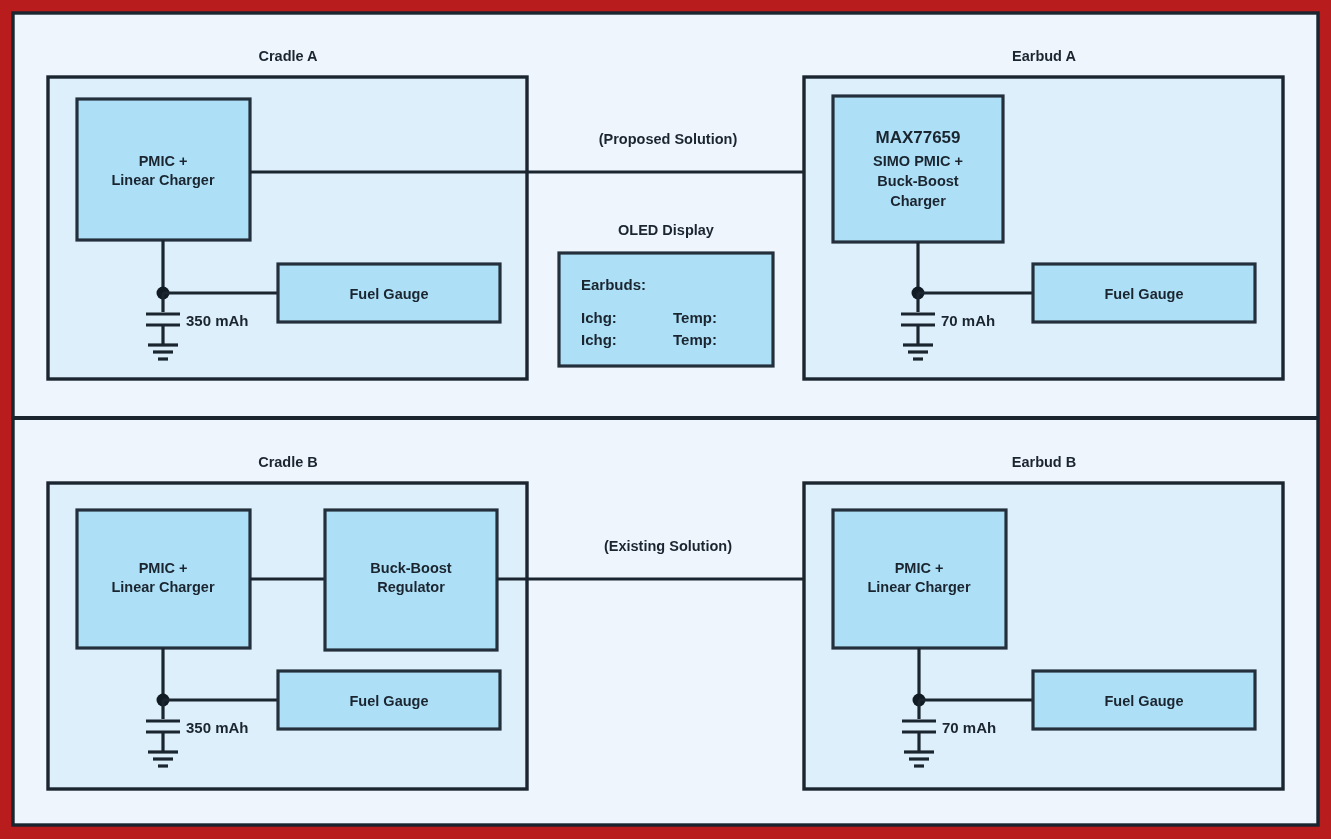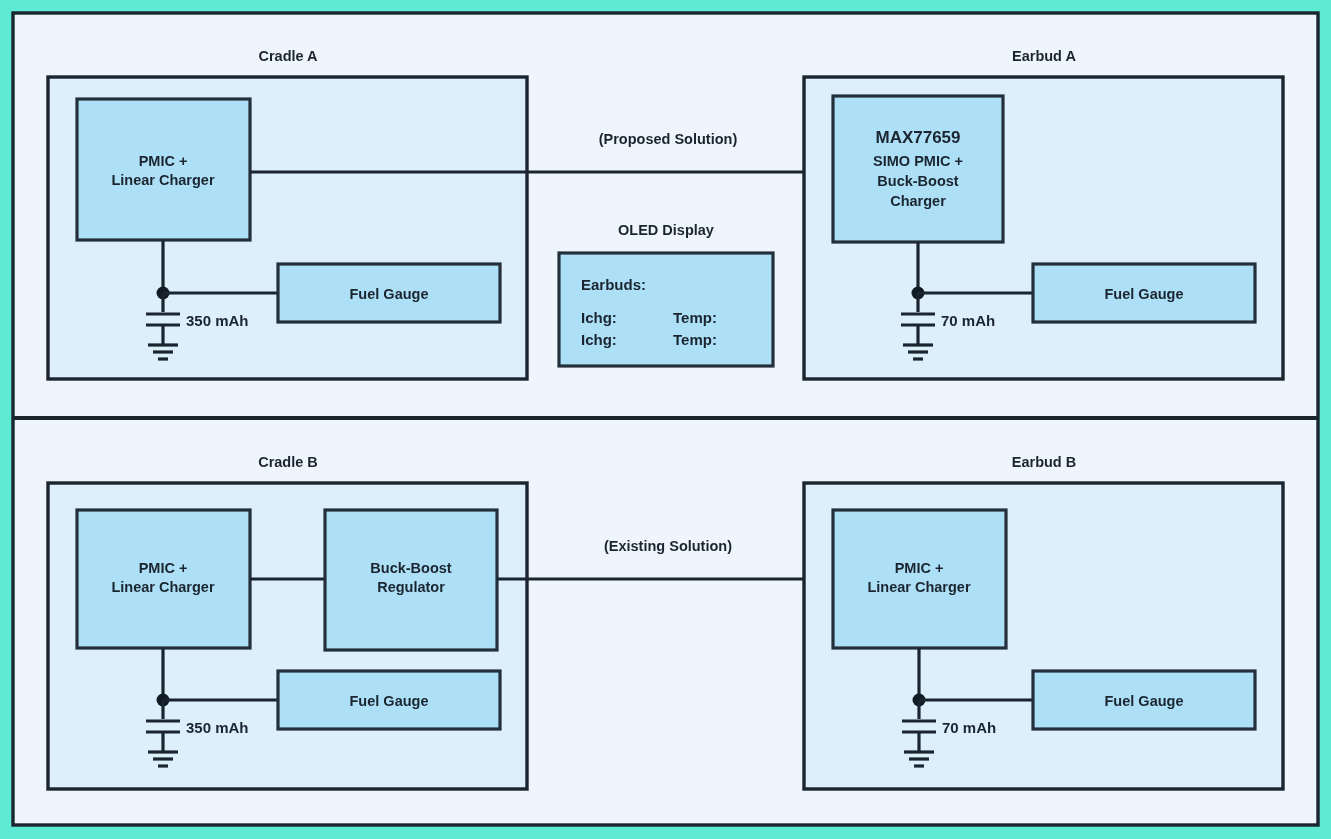--- a/index.html
+++ b/index.html
@@ -1,17 +1,17 @@
 <!DOCTYPE html>
 <html><head>
 <meta charset="utf-8">
 <style>
   html,body{margin:0;padding:0;background:#ffffff;}
   body{font-family:"Liberation Sans","DejaVu Sans",sans-serif;}
-  #stage{position:relative;width:1331px;height:839px;background:#5eead4;overflow:hidden;}
+  #stage{position:relative;width:1331px;height:839px;background:#b91c1c;overflow:hidden;}
   svg{display:block;}
   .lbl{font-family:"Liberation Sans","DejaVu Sans",sans-serif;font-weight:bold;fill:#1b2530;}
   .title{font-size:14.5px;}
   .boxtxt{font-size:14.5px;}
   .parttxt{font-size:17px;}
   .subtxt{font-size:14.5px;}
   .annot{font-size:14.5px;}
   .cap{font-size:15px;}
   .oled{font-size:15px;}
   .wire{stroke:#1b2530;stroke-width:3.2;fill:none;}

